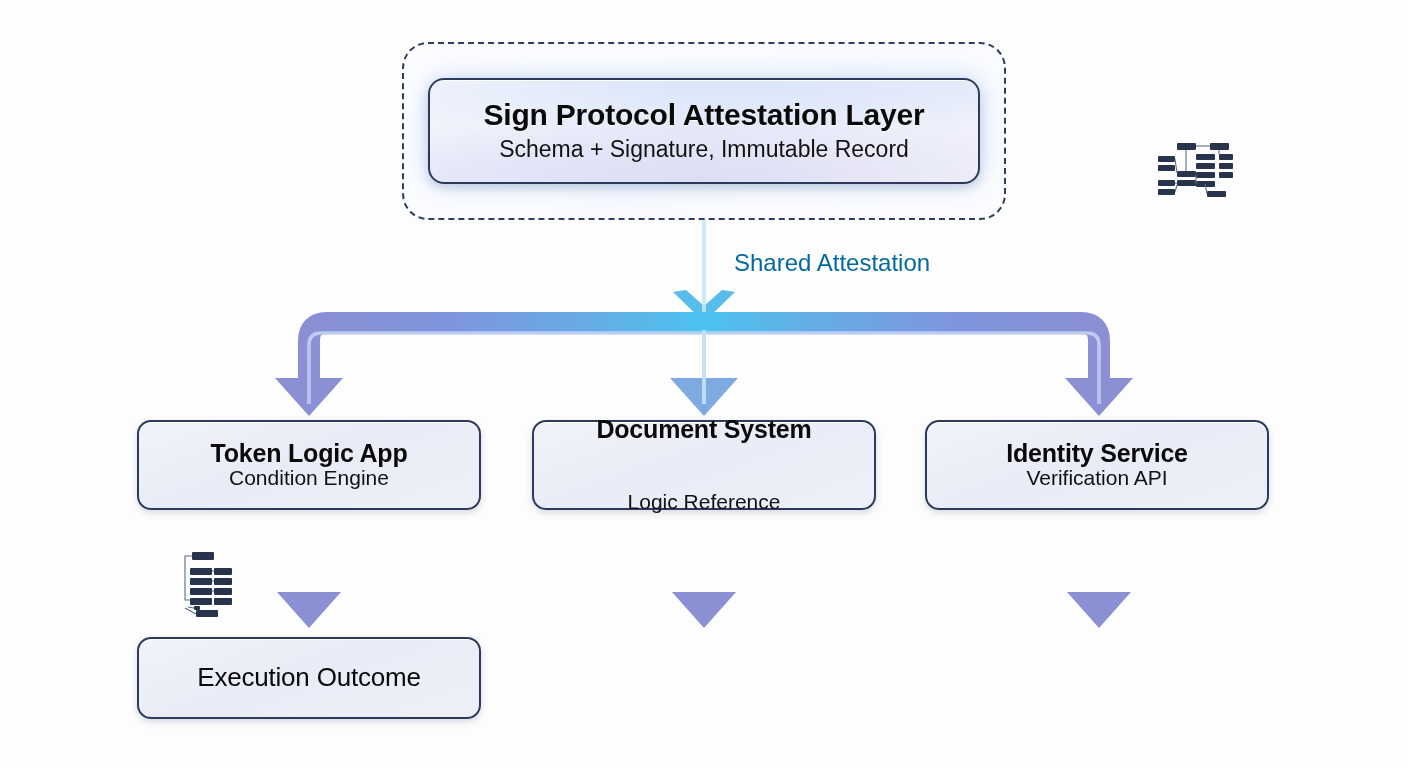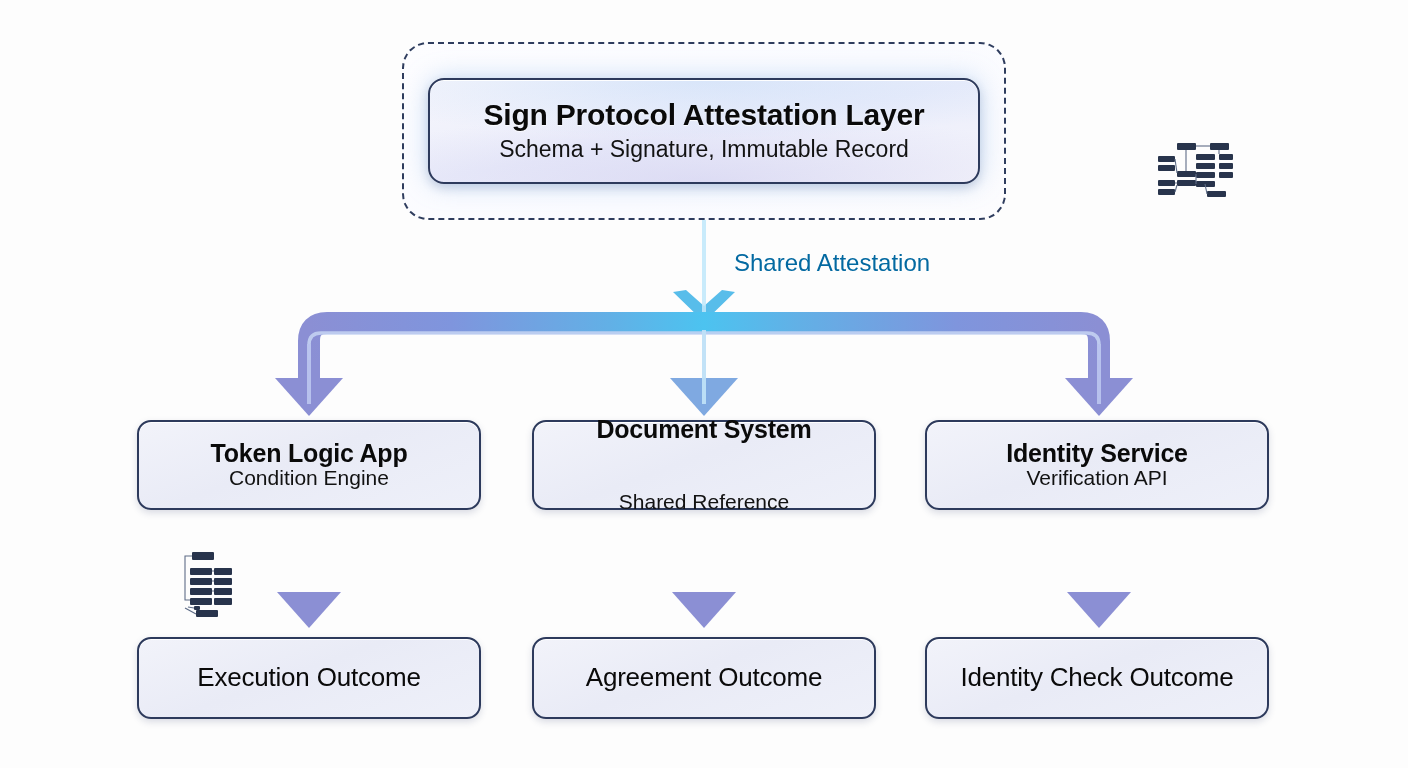--- a/index.html
+++ b/index.html
@@ -241,35 +241,29 @@
   </div>
 
   <div class="edge-label">Shared Attestation</div>
 
   <div class="node node--mid col1">
     <div class="title">Token Logic App</div>
     <div class="sub">Condition Engine</div>
   </div>
   <div class="node node--mid col2">
     <div class="title">Document System</div>
-    <div class="sub">Shared Reference</div>
+    <div class="sub">Logic Reference</div>
   </div>
   <div class="node node--mid col3">
     <div class="title">Identity Service</div>
     <div class="sub">Verification API</div>
   </div>
 
   <div class="node node--leaf col1">
     <div class="title">Execution Outcome</div>
-  </div>
-  <div class="node node--leaf col2">
-    <div class="title">Agreement Outcome</div>
-  </div>
-  <div class="node node--leaf col3">
-    <div class="title">Identity Check Outcome</div>
   </div>
 
   <svg class="artifact" style="left:1155px; top:140px;" width="80" height="64" viewBox="0 0 80 64" xmlns="http://www.w3.org/2000/svg">
     <g fill="#16233d">
       <rect x="22" y="3" width="19" height="7" rx="1"></rect>
       <rect x="55" y="3" width="19" height="7" rx="1"></rect>
       <rect x="3" y="16" width="17" height="6" rx="1"></rect>
       <rect x="3" y="25" width="17" height="6" rx="1"></rect>
       <rect x="41" y="14" width="19" height="6" rx="1"></rect>
       <rect x="64" y="14" width="14" height="6" rx="1"></rect>

